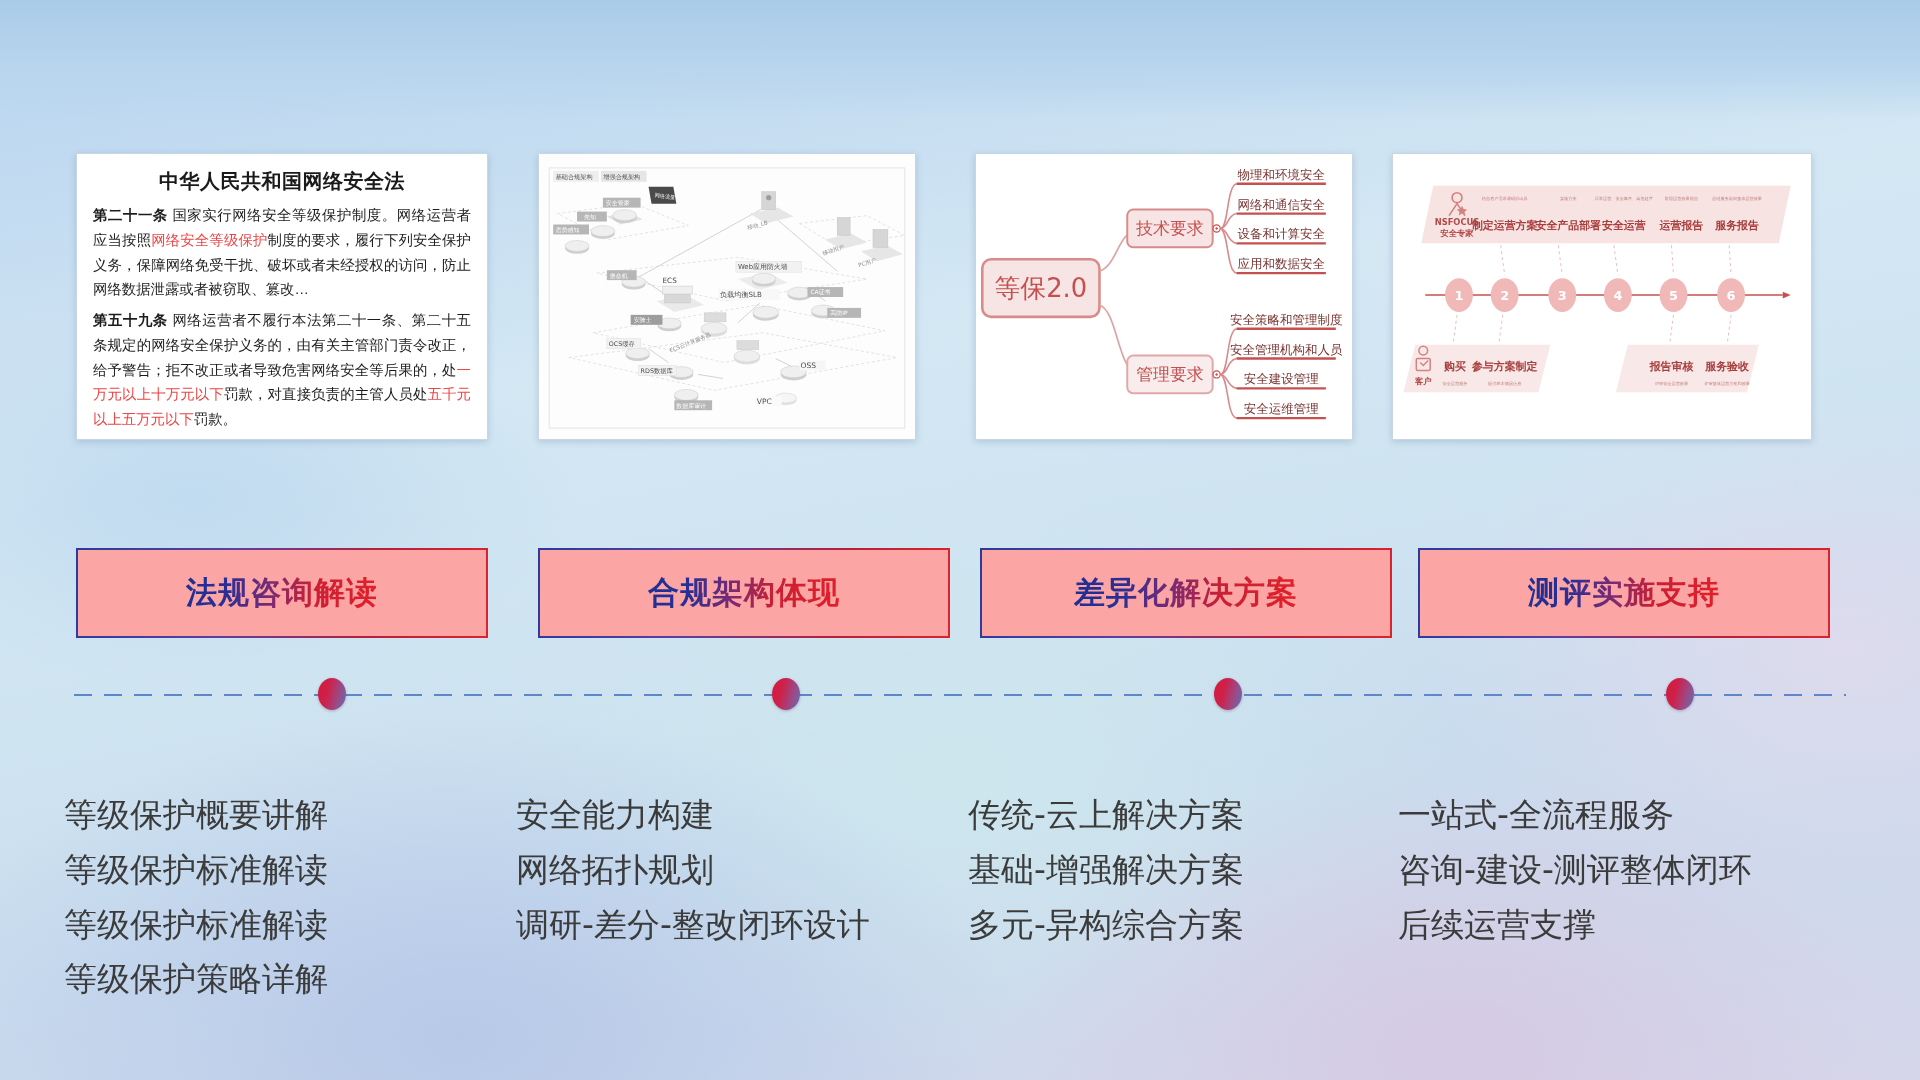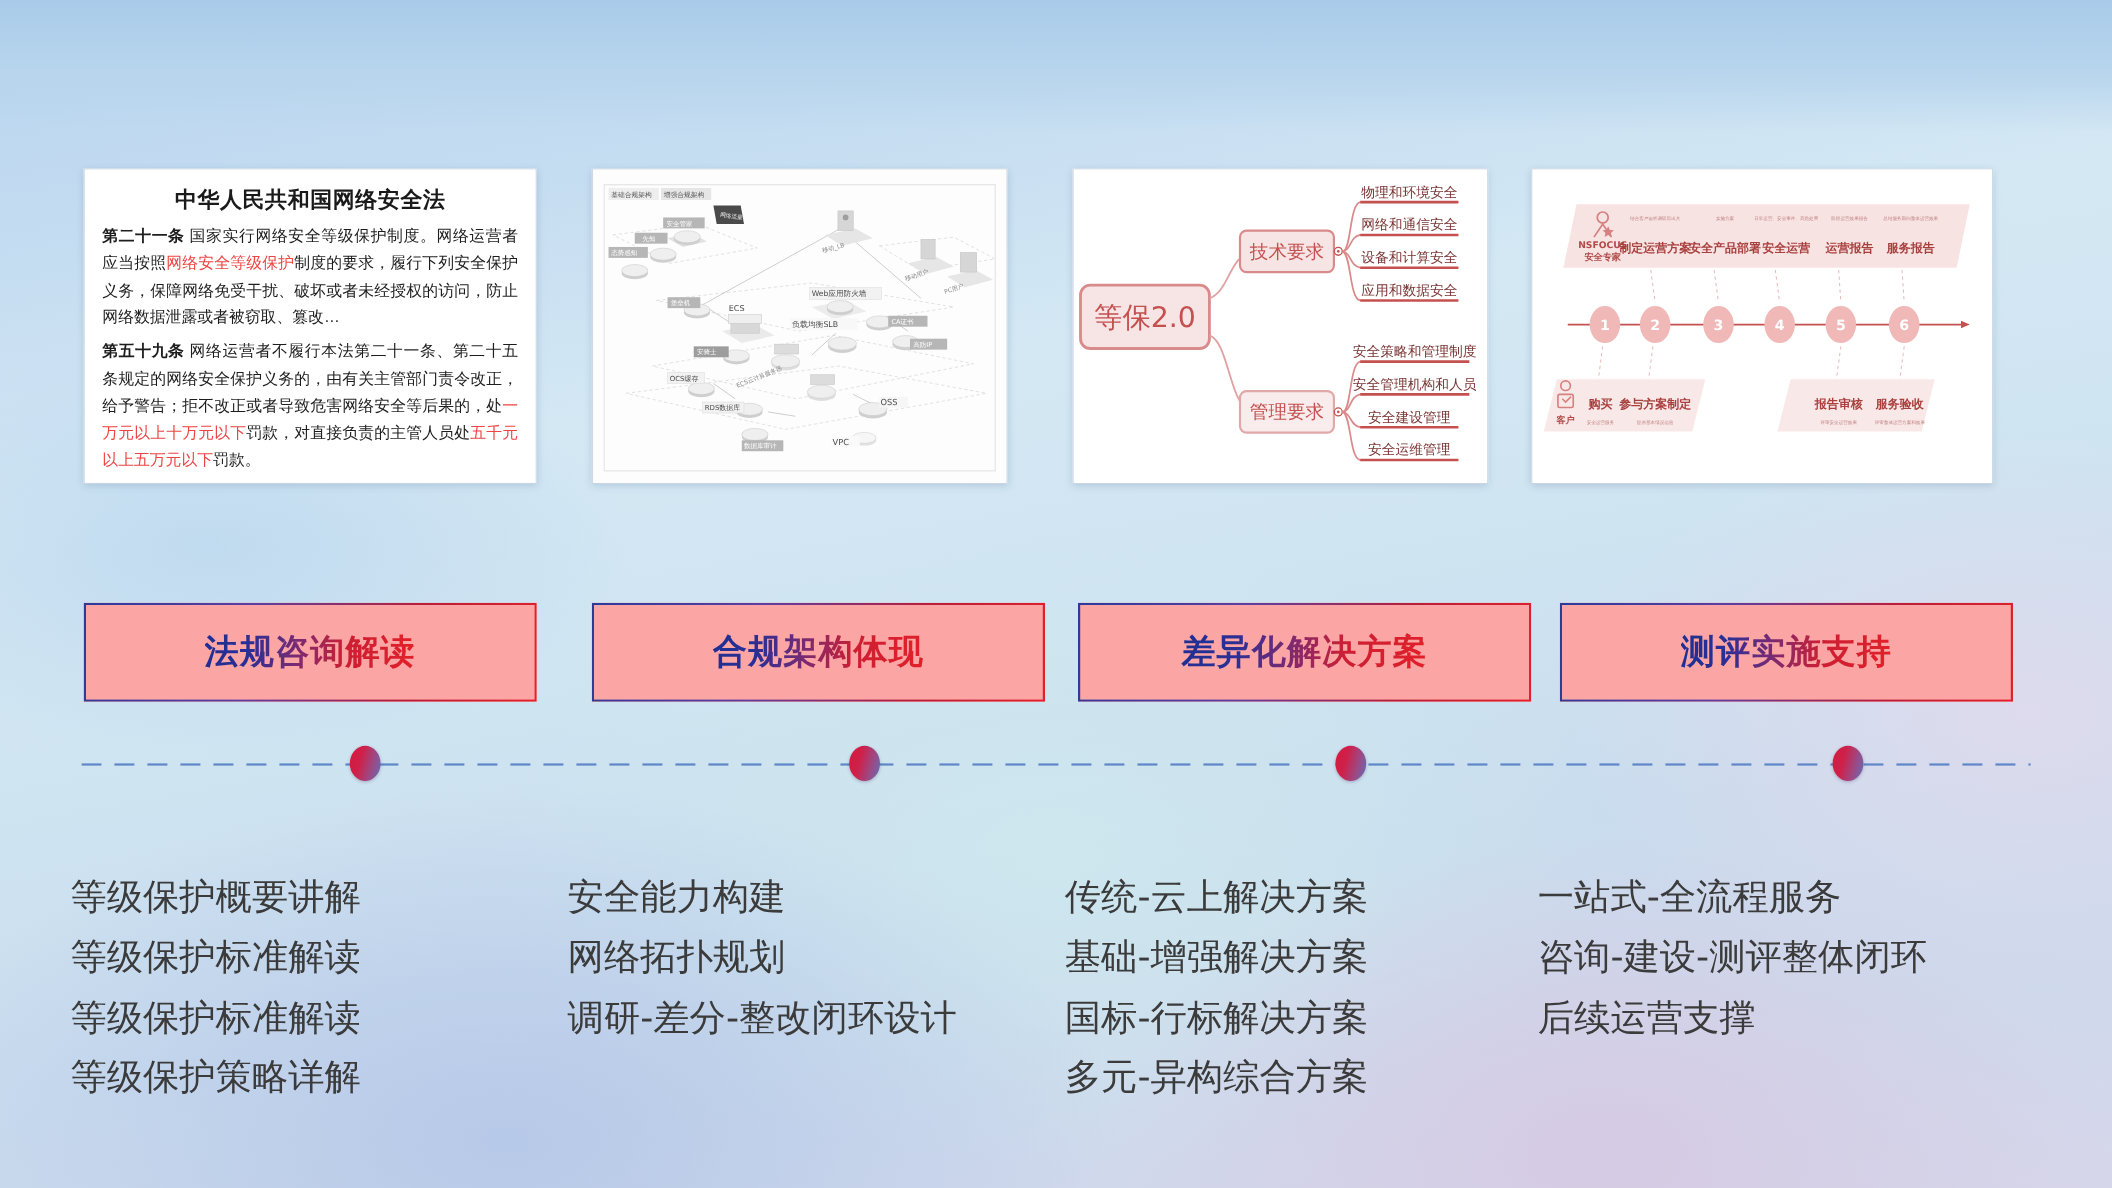--- a/index.html
+++ b/index.html
@@ -502,20 +502,19 @@
     <div class="li">等级保护策略详解</div>
   </div>
 <div class="col-list" id="cl-1">
     <div class="li">安全能力构建</div>
     <div class="li">网络拓扑规划</div>
     <div class="li">调研-差分-整改闭环设计</div>
   </div>
 <div class="col-list" id="cl-2">
     <div class="li">传统-云上解决方案</div>
     <div class="li">基础-增强解决方案</div>
-    <div class="li">国标-行标解决方案</div>
     <div class="li">多元-异构综合方案</div>
   </div>
 <div class="col-list" id="cl-3">
     <div class="li">一站式-全流程服务</div>
     <div class="li">咨询-建设-测评整体闭环</div>
     <div class="li">后续运营支撑</div>
   </div>
 
 </body></html>

